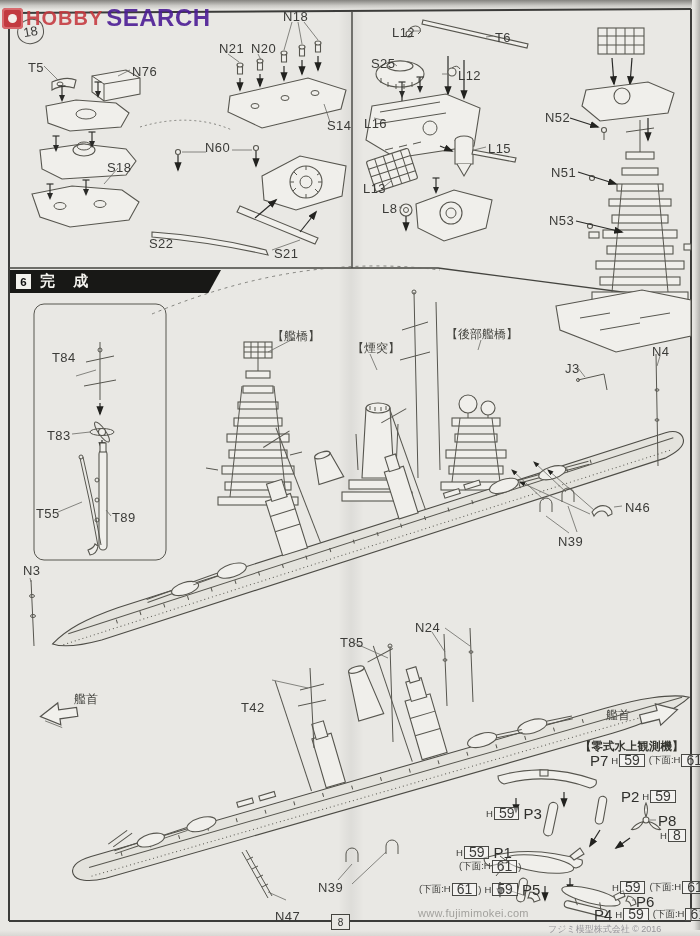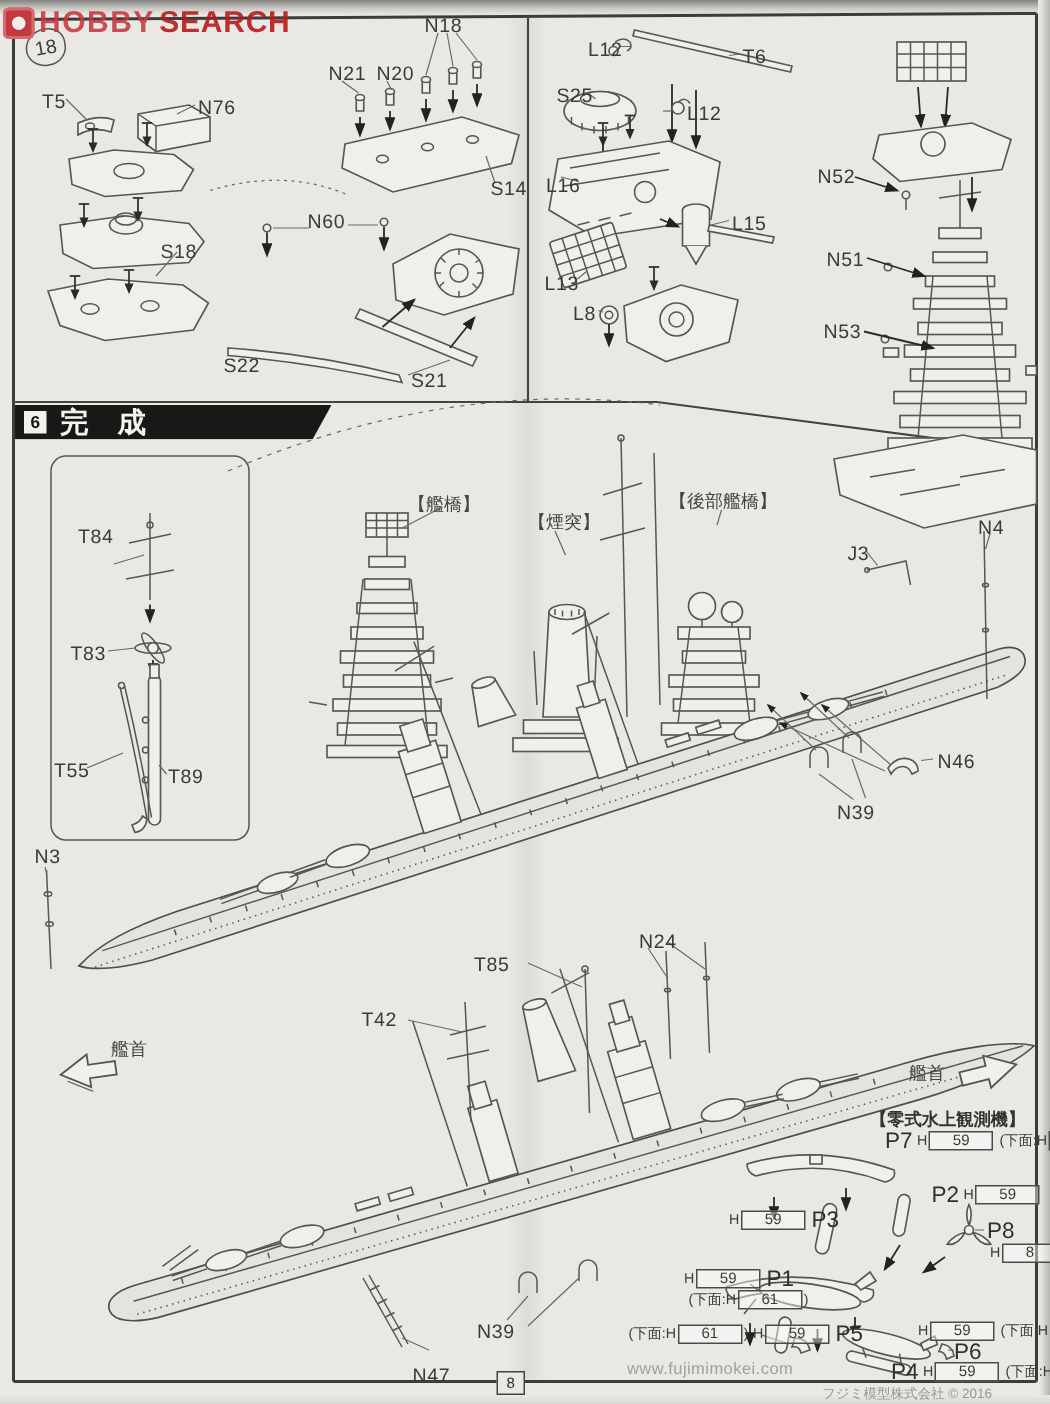--- a/index.html
+++ b/index.html
@@ -21,38 +21,38 @@
   .lt{fill:none;stroke:#6a6a64;stroke-width:.8;}
   .lk{fill:none;stroke:#2a2a28;stroke-width:1.2;}
   .frame{fill:none;stroke:#3c3c3a;stroke-width:2;}
   .frame2{fill:none;stroke:#44443f;stroke-width:1.4;}
   
   .pl{position:absolute;font-size:13px;letter-spacing:.4px;color:#3b3b38;white-space:nowrap;}
   .jp{position:absolute;font-size:12px;font-weight:500;color:#44443f;white-space:nowrap;}
   .pbig{font-size:15px;font-weight:500;color:#2f2f2c;}
   .coderow{position:absolute;display:flex;align-items:center;gap:3px;white-space:nowrap;}
   .code{font-size:9.5px;color:#3b3b38;display:inline-flex;align-items:center;}
-  .pbox{border:1px solid #4a4a46;padding:0 15px;font-size:10px;line-height:11px;margin:0 1px;
+  .pbox{border:1px solid #4a4a46;padding:0 4px;font-size:14px;line-height:11px;margin:0 1px;
         background:rgba(255,255,255,.45);display:inline-block;}
   .step18{position:absolute;left:17px;top:19px;width:25px;height:23px;border:1.6px solid #55544f;
     border-radius:55% 45% 50% 50%;transform:rotate(-10deg);display:flex;align-items:center;
     justify-content:center;font-size:13px;color:#3a3a38;}
   .banner{position:absolute;left:10px;top:270px;width:211px;height:23px;background:#181816;
     clip-path:polygon(0 0,100% 0,94% 100%,0 100%);display:flex;align-items:center;
     padding-left:6px;gap:9px;box-sizing:border-box;}
   .banner .num{width:15px;height:15px;background:#f2f1ed;color:#111;font-size:11.5px;
     font-weight:700;display:flex;align-items:center;justify-content:center;}
-  .banner .ttl{color:#f4f3ef;font-size:19px;font-weight:600;letter-spacing:7px;}
+  .banner .ttl{color:#f4f3ef;font-size:15px;font-weight:600;letter-spacing:7px;}
   .wm{position:absolute;left:2px;top:4px;display:flex;align-items:center;gap:3px;z-index:6;}
   .wm-icon{width:21px;height:21px;background:#c23a40;border-radius:4px;position:relative;
     box-shadow:inset 0 0 0 2px #d86a6e;}
   .wm-icon span{position:absolute;left:6px;top:6px;width:9px;height:9px;background:#f4eeea;
     border-radius:50%;}
   .wm-hobby{font-size:20px;font-weight:700;color:#c5383e;letter-spacing:1px;opacity:.88;}
-  .wm-search{font-size:20px;font-weight:700;color:#b91c1c;letter-spacing:.5px;opacity:.9;}
+  .wm-search{font-size:24px;font-weight:700;color:#4c1d95;letter-spacing:.5px;opacity:.9;}
   .site{position:absolute;left:418px;top:907px;font-size:11px;color:#a2a19d;letter-spacing:.3px;}
   .pagenum{position:absolute;left:331px;top:914px;width:17px;height:14px;border:1.2px solid #44443f;
     background:#e9e8e4;font-size:10px;display:flex;align-items:center;justify-content:center;color:#2e2e2c;}
   .copyright{position:absolute;left:548px;top:923px;font-size:9px;color:#97969b;
     filter:blur(.4px);white-space:nowrap;}
   .spt{position:absolute;left:580px;top:739px;font-size:11.5px;font-weight:600;color:#34342f;}
 </style>
 </head>
 <body>
 
@@ -489,23 +489,23 @@
   <div class="jp" style="left:446px;top:326px">【後部艦橋】</div>
   <div class="pl" style="left:52px;top:350px">T84</div>
   <div class="pl" style="left:47px;top:428px">T83</div>
   <div class="pl" style="left:36px;top:506px">T55</div>
   <div class="pl" style="left:112px;top:510px">T89</div>
   <div class="pl" style="left:23px;top:563px">N3</div>
   <div class="pl" style="left:565px;top:361px">J3</div>
   <div class="pl" style="left:652px;top:344px">N4</div>
   <div class="pl" style="left:625px;top:500px">N46</div>
   <div class="pl" style="left:558px;top:534px">N39</div>
-  <div class="pl" style="left:426px;top:620px">N24</div>
-  <div class="pl" style="left:316px;top:635px">T85</div>
-  <div class="pl" style="left:241px;top:672px">T42</div>
+  <div class="pl" style="left:415px;top:620px">N24</div>
+  <div class="pl" style="left:340px;top:635px">T85</div>
+  <div class="pl" style="left:241px;top:700px">T42</div>
   <div class="pl" style="left:275px;top:909px">N47</div>
   <div class="pl" style="left:318px;top:880px">N39</div>
   <div class="jp" style="left:74px;top:691px">艦首</div>
   <div class="jp" style="left:606px;top:707px">艦首</div>
 
   <div class="spt">【零式水上観測機】</div>
   <div class="coderow" style="left:590px;top:752px">
     <span class="pbig">P7</span>
     <span class="code">
         <span>H</span>

